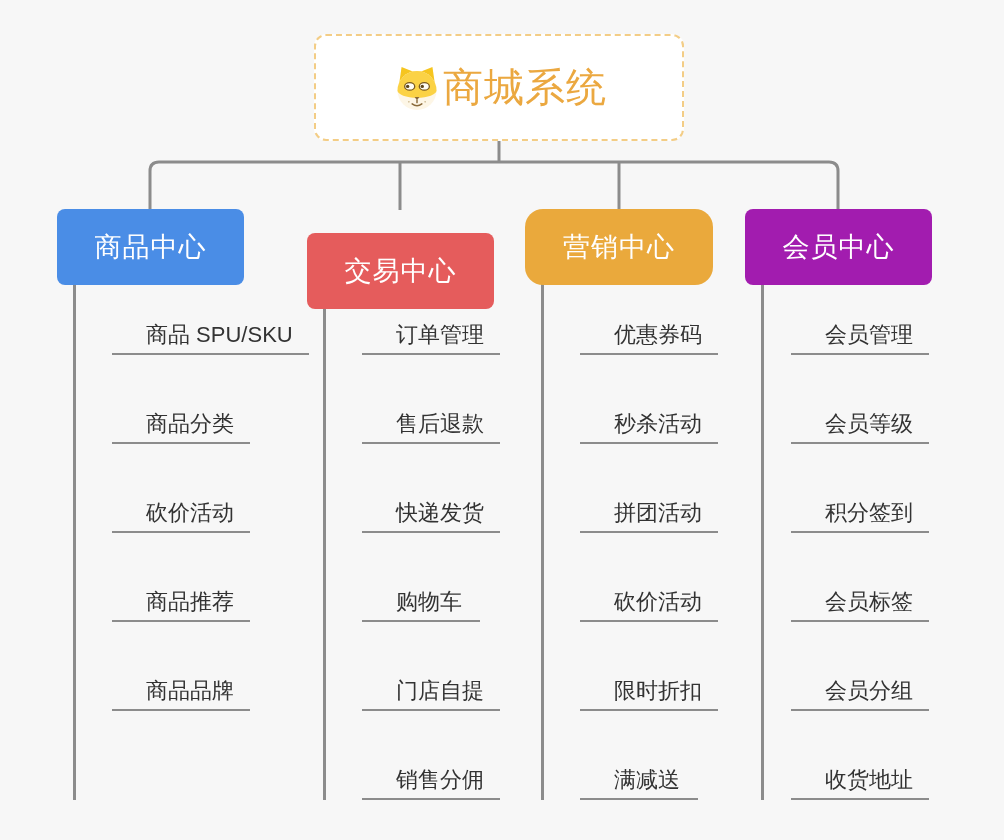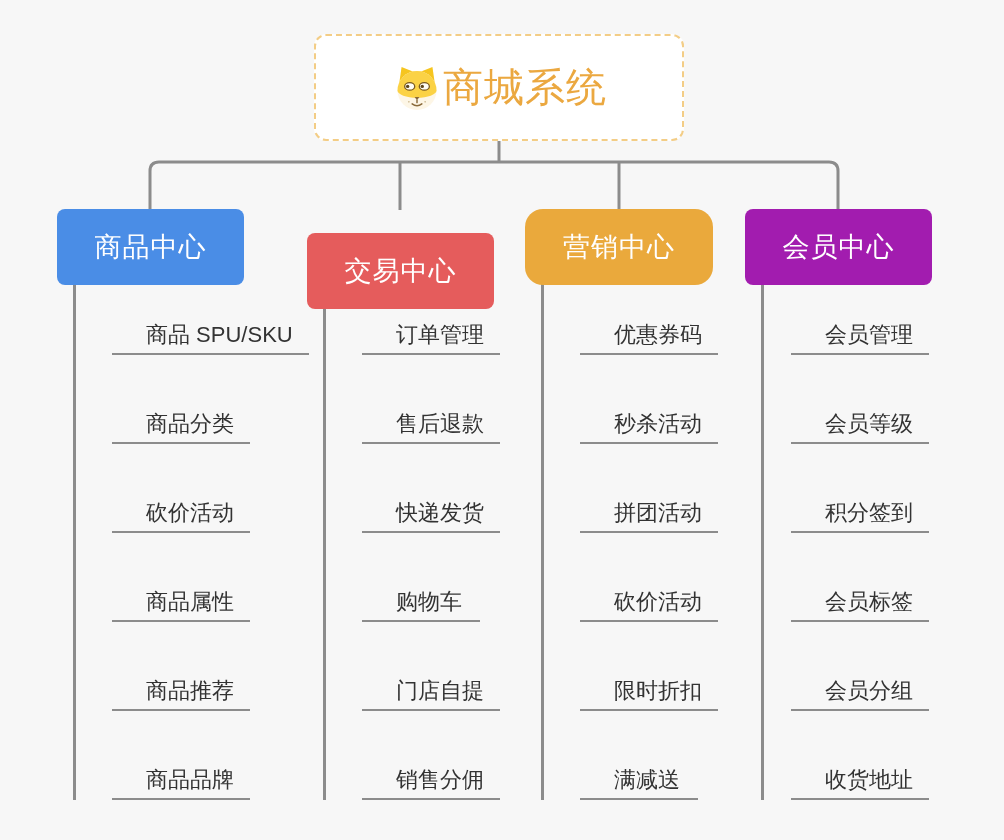--- a/index.html
+++ b/index.html
@@ -142,23 +142,20 @@
     <div class="leaf">
         <span>商品 SPU/SKU</span>
       </div>
     <div class="leaf">
         <span>商品分类</span>
       </div>
     <div class="leaf">
         <span>砍价活动</span>
       </div>
     <div class="leaf">
-        <span>商品属性</span>
-      </div>
-    <div class="leaf">
         <span>商品推荐</span>
       </div>
     <div class="leaf">
         <span>商品品牌</span>
       </div>
   </div>
 
   <div class="leaf-col col-2">
     <div class="leaf">
         <span>订单管理</span>

